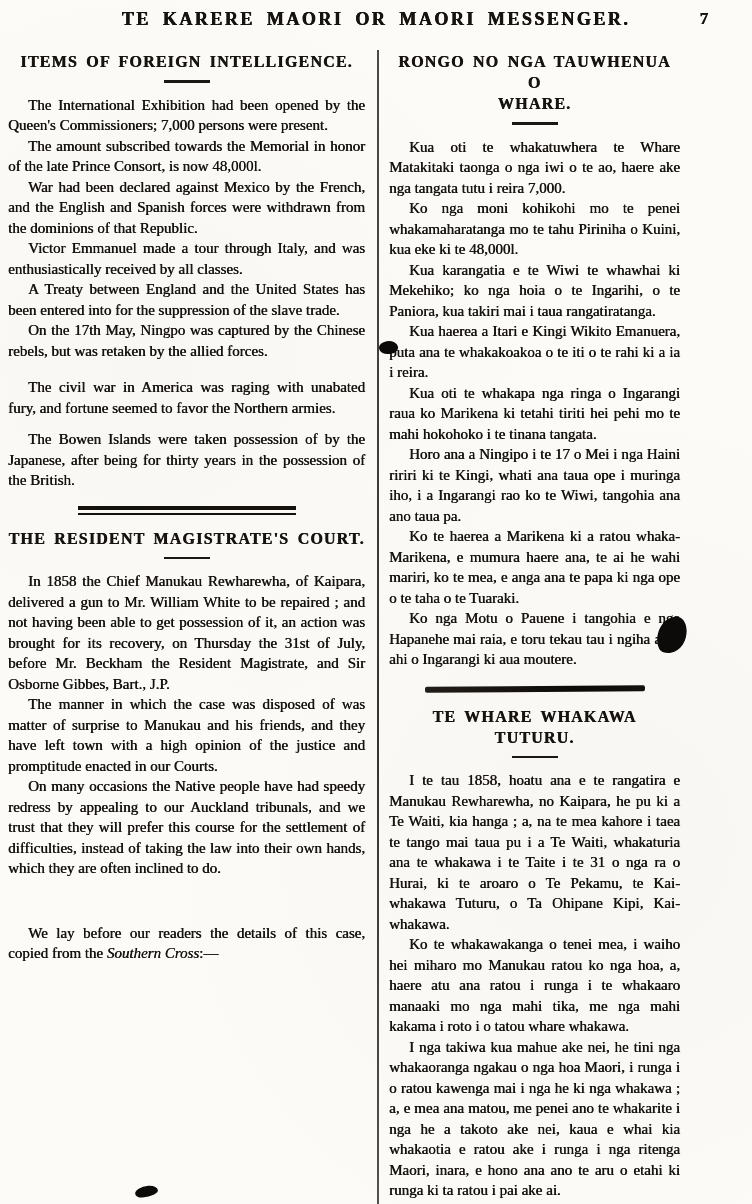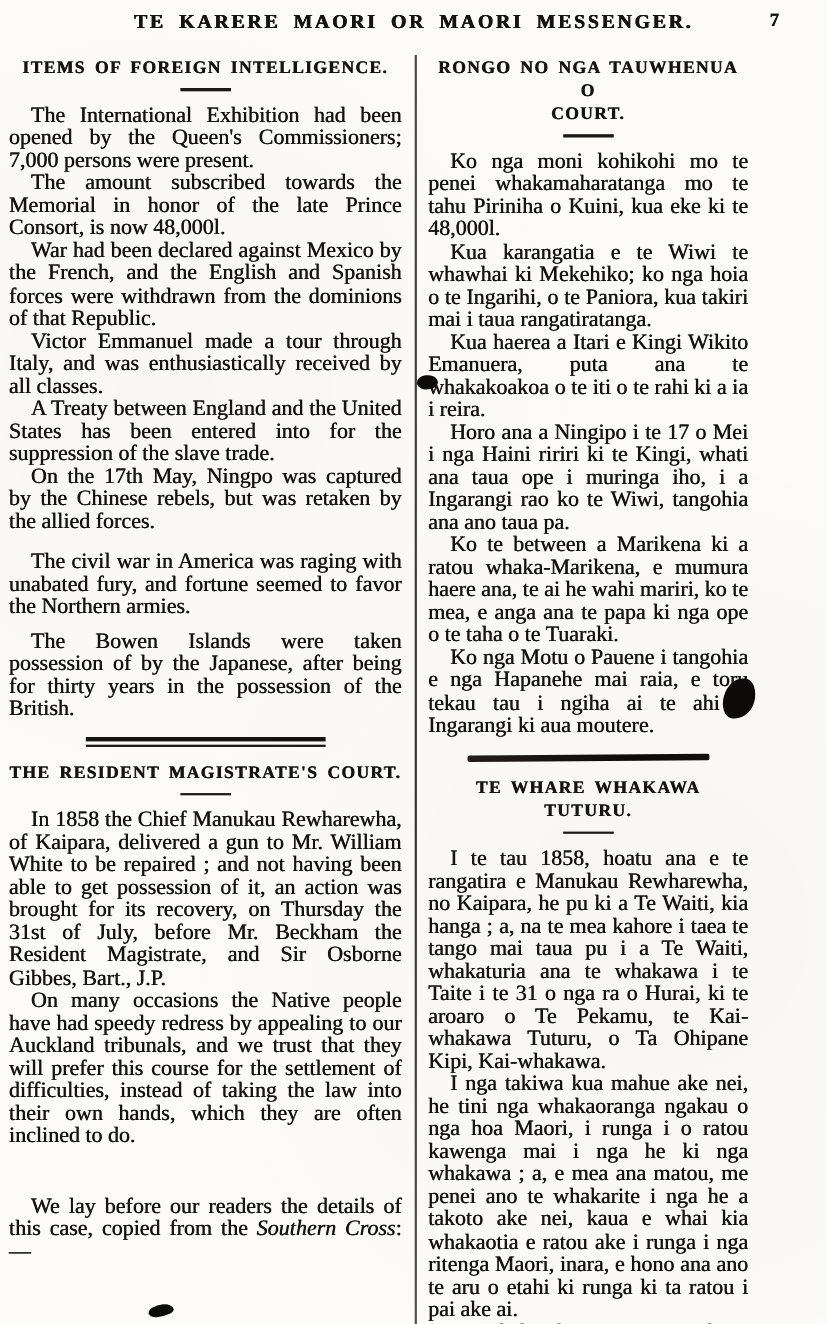--- a/index.html
+++ b/index.html
@@ -74,21 +74,21 @@
     width:220px; height:6px;
     background:linear-gradient(90deg,#221d18, #0d0b09 70%, #15110d);
     border-radius:2px;
     margin:16px auto 14px auto;
     transform:rotate(-0.4deg);
   }
 
   
   .para {
     margin:0;
-    font-size:20px;
+    font-size:15px;
     line-height:20.5px;
     text-align:justify;
     text-indent:20px;
     text-shadow:0.45px 0 0 currentColor;
   }
   .gap-lg { margin-top:16px; }
   .gap-md { margin-top:11px; }
   .gap-xl { margin-top:44px; }
 
   
@@ -136,42 +136,46 @@
       <p class="para">On the 17th May, Ningpo was captured by the Chinese rebels, but was retaken by the allied forces.</p>
       <p class="para gap-lg">The civil war in America was raging with unabated fury, and fortune seemed to favor the Northern armies.</p>
       <p class="para gap-md">The Bowen Islands were taken possession of by the Japanese, after being for thirty years in the possession of the British.</p>
 
       <div class="rule-double"></div>
 
       <h2 class="section-heading">THE RESIDENT MAGISTRATE'S COURT.</h2>
       <div class="rule-short"></div>
 
       <p class="para">In 1858 the Chief Manukau Rewharewha, of Kaipara, delivered a gun to Mr. William White to be repaired ; and not having been able to get possession of it, an action was brought for its recovery, on Thursday the 31st of July, before Mr. Beckham the Resident Magistrate, and Sir Osborne Gibbes, Bart., J.P.</p>
+      <p class="para">The manner in which the case was disposed of was matter of surprise to Manukau and his friends, and they have left town with a high opinion of the justice and promptitude enacted in our Courts.</p>
       <p class="para">On many occasions the Native people have had speedy redress by appealing to our Auckland tribunals, and we trust that they will prefer this course for the settlement of difficulties, instead of taking the law into their own hands, which they are often inclined to do.</p>
 
       <p class="para gap-xl"><span>We lay before our readers the details of this case, copied from the </span><i>Southern Cross</i><span>:—</span></p>
     </div>
 
     <div class="col col-right">
-      <h2 class="section-heading"><span>RONGO NO NGA TAUWHENUA O</span><br><span>COURT.</span></h2>
+      <h2 class="section-heading"><span>RONGO NO NGA TAUWHENUA O</span><br><span>WHARE.</span></h2>
       <div class="rule-short"></div>
 
+      <p class="para">Kua oti te whakatuwhera te Whare Matakitaki taonga o nga iwi o te ao, haere ake nga tangata tutu i reira 7,000.</p>
       <p class="para">Ko nga moni kohikohi mo te penei whakamaharatanga mo te tahu Piriniha o Kuini, kua eke ki te 48,000l.</p>
       <p class="para">Kua karangatia e te Wiwi te whawhai ki Mekehiko; ko nga hoia o te Ingarihi, o te Paniora, kua takiri mai i taua rangatiratanga.</p>
       <p class="para">Kua haerea a Itari e Kingi Wikito Emanuera, puta ana te whakakoakoa o te iti o te rahi ki a ia i reira.</p>
+      <p class="para">Kua oti te whakapa nga ringa o Ingarangi raua ko Marikena ki tetahi tiriti hei pehi mo te mahi hokohoko i te tinana tangata.</p>
       <p class="para">Horo ana a Ningipo i te 17 o Mei i nga Haini ririri ki te Kingi, whati ana taua ope i muringa iho, i a Ingarangi rao ko te Wiwi, tangohia ana ano taua pa.</p>
-      <p class="para">Ko te between a Marikena ki a ratou whaka-Marikena, e mumura haere ana, te ai he wahi mariri, ko te mea, e anga ana te papa ki nga ope o te taha o te Tuaraki.</p>
+      <p class="para">Ko te haerea a Marikena ki a ratou whaka-Marikena, e mumura haere ana, te ai he wahi mariri, ko te mea, e anga ana te papa ki nga ope o te taha o te Tuaraki.</p>
       <p class="para">Ko nga Motu o Pauene i tangohia e nga Hapanehe mai raia, e toru tekau tau i ngiha ai te ahi o Ingarangi ki aua moutere.</p>
 
       <div class="rule-smudge"></div>
 
       <h2 class="section-heading">TE WHARE WHAKAWA TUTURU.</h2>
       <div class="rule-short"></div>
 
       <p class="para">I te tau 1858, hoatu ana e te rangatira e Manukau Rewharewha, no Kaipara, he pu ki a Te Waiti, kia hanga ; a, na te mea kahore i taea te tango mai taua pu i a Te Waiti, whakaturia ana te whakawa i te Taite i te 31 o nga ra o Hurai, ki te aroaro o Te Pekamu, te Kai-whakawa Tuturu, o Ta Ohipane Kipi, Kai-whakawa.</p>
+      <p class="para">Ko te whakawakanga o tenei mea, i waiho hei miharo mo Manukau ratou ko nga hoa, a, haere atu ana ratou i runga i te whakaaro manaaki mo nga mahi tika, me nga mahi kakama i roto i o tatou whare whakawa.</p>
       <p class="para">I nga takiwa kua mahue ake nei, he tini nga whakaoranga ngakau o nga hoa Maori, i runga i o ratou kawenga mai i nga he ki nga whakawa ; a, e mea ana matou, me penei ano te whakarite i nga he a takoto ake nei, kaua e whai kia whakaotia e ratou ake i runga i nga ritenga Maori, inara, e hono ana ano te aru o etahi ki runga ki ta ratou i pai ake ai.</p>
 
       <p class="para"><span>Ka whakatakotoria e matou ki te aroaro o nga kai korero nga kupu katoa o taua whakawakanga, i tangohia mai i te </span><i>Ripeka o te Tonga</i><span> : —</span></p>
     </div>
   </div>
 
   <div class="blot blot-divider-right"></div>
   <div class="blot blot-para-start"></div>
   <div class="blot blot-bottom-left"></div>
 

